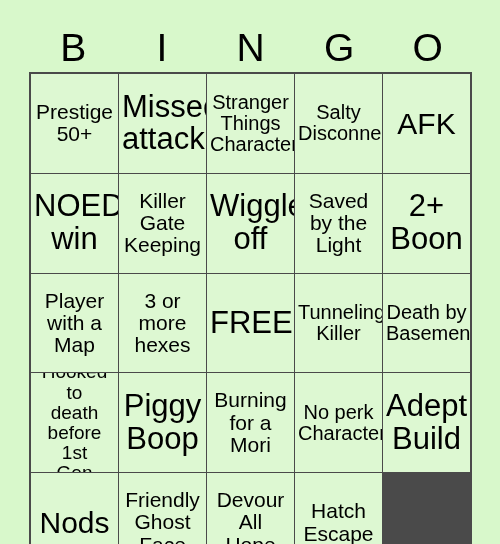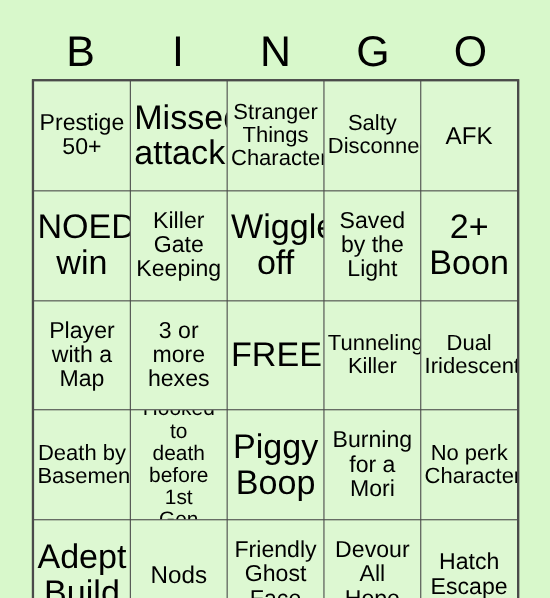--- a/index.html
+++ b/index.html
@@ -73,21 +73,21 @@
     color: #000000;
   }
   .cell span {
     display: block;
     width: 100%;
     line-height: 1.06;
     white-space: pre-line;
   }
 
   
-  .t-xl  span { font-size: 22px; }
+  .t-xl  span { font-size: 30px; }
   .t-lg  span { font-size: 31px; }
   .t-md  span { font-size: 21px; }
   .t-sm  span { font-size: 20px; }
   .t-xs  span { font-size: 19px; }
 </style>
 </head>
 <body>
 
 <div class="card">
 
@@ -153,24 +153,20 @@
 hexes</span>
       </div>
       <div class="cell t-lg">
         <span>FREE</span>
       </div>
       <div class="cell t-sm">
         <span>Tunneling
 Killer</span>
       </div>
       <div class="cell t-sm">
-        <span>Dual
-Iridescent</span>
-      </div>
-      <div class="cell t-sm">
         <span>Death by
 Basement</span>
       </div>
       <div class="cell t-xs">
         <span>Hooked to
 death
 before 1st
 Gen</span>
       </div>
       <div class="cell t-lg">

